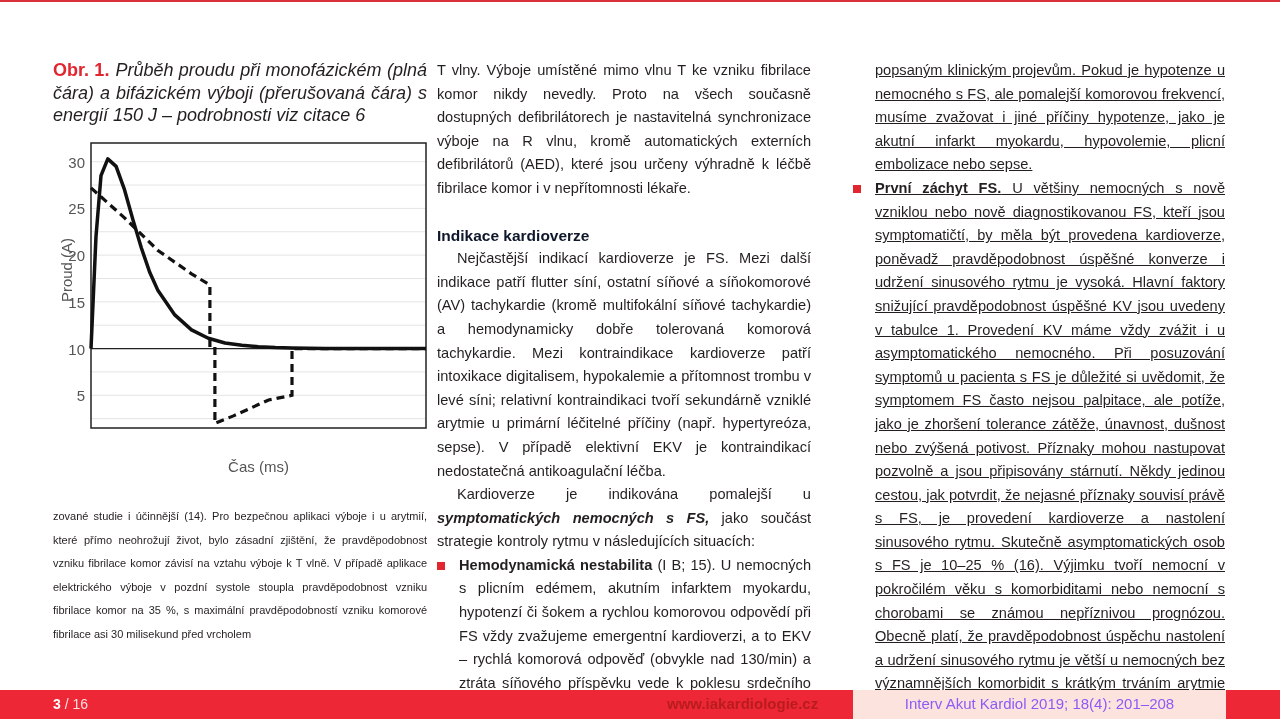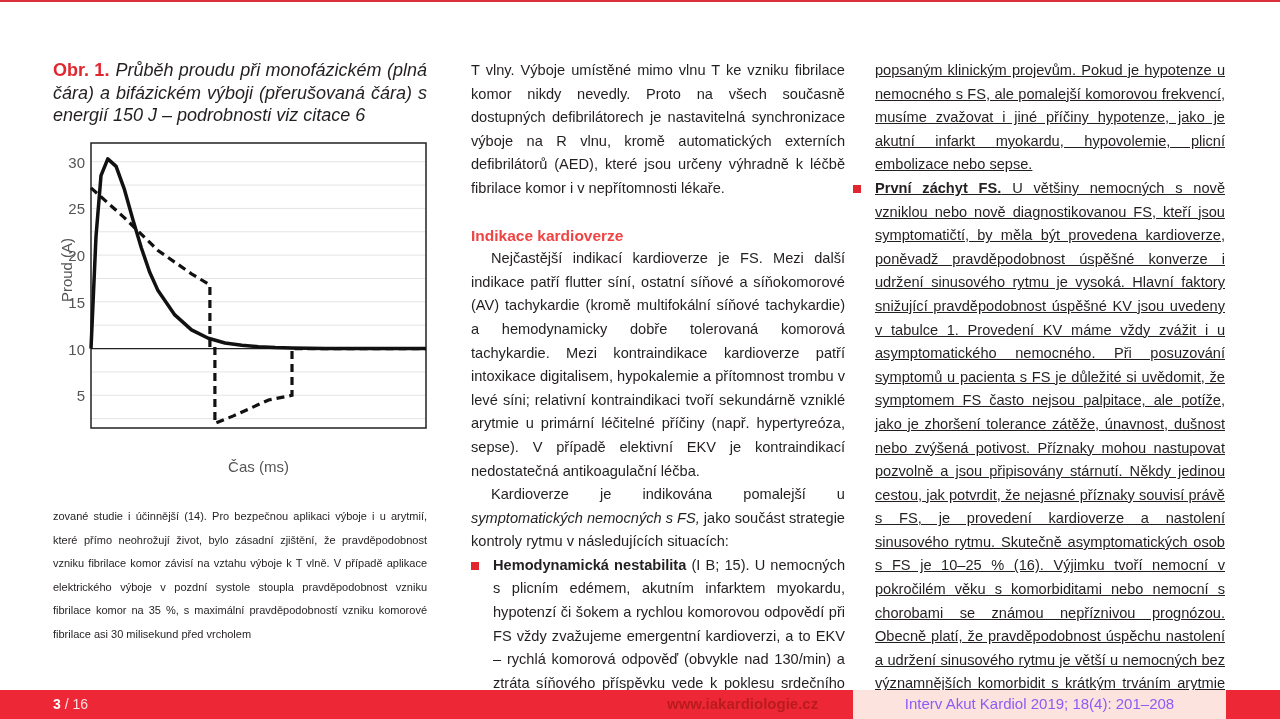--- a/index.html
+++ b/index.html
@@ -5,39 +5,39 @@
   html, body { margin:0; padding:0; }
   body {
     width:1280px; height:719px; position:relative; overflow:hidden;
     background:#ffffff; color:#231f20;
     font-family:"Liberation Sans", sans-serif;
   }
   .top-rule { position:absolute; left:0; top:0; width:1280px; height:2px; background:#d9303c; }
   .col { position:absolute; top:59px; font-size:14.6px; line-height:23.6px; }
   .col p { margin:0; text-align:justify; }
   .col1 { left:53px; width:374px; }
-  .col2 { left:471px; width:374px; }
+  .col2 { left:437px; width:374px; }
   .col3 { left:853px; width:372px;text-decoration:underline; }
 
   .fig-caption { font-size:18px; line-height:22.5px; font-style:italic; color:#231f20; margin:0; }
   .fig-caption .fig-label { font-style:normal; font-weight:bold; color:#e1262f; margin-right:6px; }
 
   .chart-wrap { position:absolute; left:40px; top:140px; width:400px; height:345px; }
   .chart-wrap svg { position:absolute; left:0; top:0; }
 
   .col1-text { position:absolute; left:53px; top:505px; width:374px; font-size:11px; line-height:23.6px; }
   .col1-text p { margin:0; text-align:justify; }
 
-  .section-heading { color:#ef4444; font-weight:bold; font-size:15.5px; margin:0; line-height:23.6px; }
+  .section-heading { color:#0f172a; font-weight:bold; font-size:15.5px; margin:0; line-height:23.6px; }
   .indent { text-indent:20px; }
   .gap { height:23px; }
   .bullet { position:relative; padding-left:22px; }
   .bullet-mark { position:absolute; left:0; top:8px; width:8px; height:8px; background:#e1262f; }
   .bold { font-weight:bold;margin-top:16px; }
-  .bi { font-weight:normal; font-style:italic;margin-top:24px; }
+  .bi { font-weight:bold; font-style:italic;margin-top:24px; }
 
   .footer { position:absolute; left:0; top:690px; width:1280px; height:29px; }
   .footer-red { position:absolute; left:0; top:0; width:853px; height:29px; background:#ee2737; }
   .footer-pink { position:absolute; left:853px; top:0; width:373px; height:29px; background:#fce3de; }
   .footer-red-end { position:absolute; left:1226px; top:0; width:54px; height:29px; background:#ee2737; }
   .page-num { position:absolute; left:53px; top:6px; color:#fff; font-size:14px; }
   .page-num b { font-weight:bold; }
   .page-total { color:#fde0e0; font-weight:normal; }
   .site { position:absolute; left:667px; top:5px; color:#b91c1c; font-weight:bold; font-size:15px; }
   .citation { position:absolute; left:853px; width:373px; top:5px; text-align:center; color:#8b5cf6; font-size:15px; }

